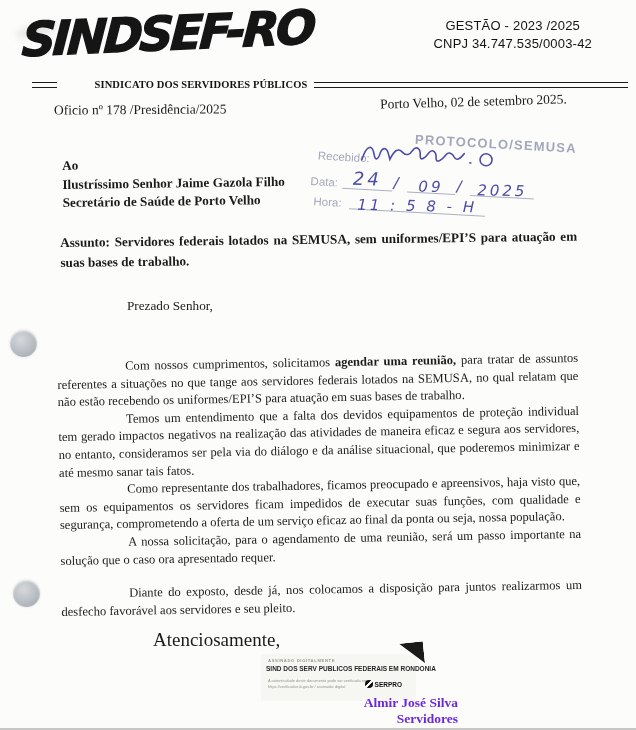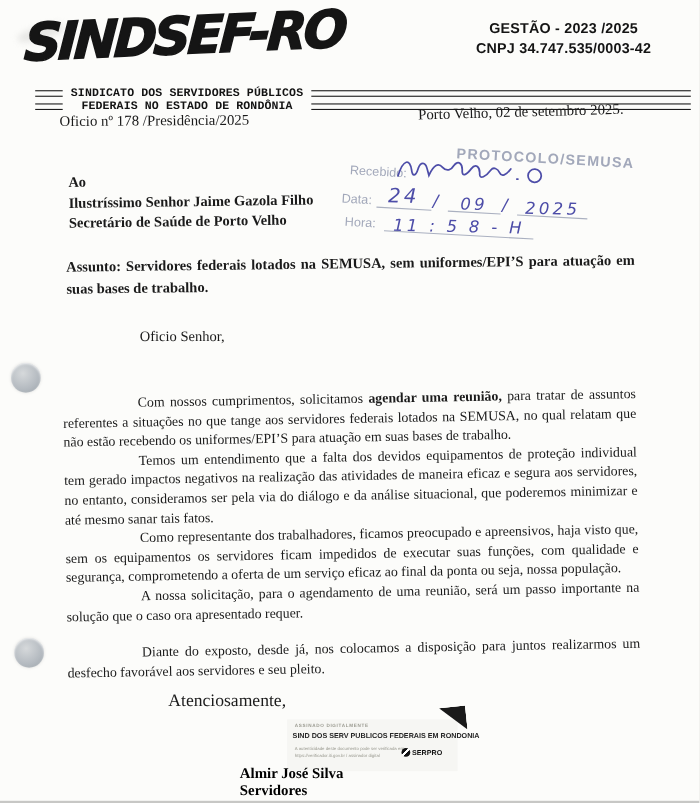--- a/index.html
+++ b/index.html
@@ -12,32 +12,32 @@
   .logo{
     position:absolute;left:24px;top:12px;
     font-family:"DejaVu Sans",sans-serif;font-style:italic;font-weight:900;
     font-size:47px;line-height:56px;letter-spacing:-3px;color:#151515;
     -webkit-text-stroke:1.4px #151515;
     transform:rotate(-2.5deg) skewX(-6deg);transform-origin:left top;
     white-space:nowrap;
   }
   .gestao{
     position:absolute;right:44px;top:17px;text-align:center;
-    font-family:"Liberation Sans",sans-serif;font-weight:700;
+    font-family:"Liberation Sans",sans-serif;font-weight:400;
     font-size:13px;line-height:18px;color:#141414;letter-spacing:.2px;
   }
   .org-rows{position:absolute;left:32px;top:79px;width:596px;}
   .org-row{display:flex;align-items:center;margin-bottom:1px;height:11px;}
   .dbl{box-sizing:border-box;height:6px;border-top:1.8px solid #1b1b1b;border-bottom:1.8px solid #1b1b1b;}
   .dbl.short{width:25px;margin-right:4px;}
   .dbl.long{flex:1;margin-left:4px;}
   .org-text{
     width:218px;text-align:center;white-space:nowrap;color:#131313;
-    font-family:Liberation Mono, monospace;font-weight:700;
-    font-size:10.5px;line-height:10px;letter-spacing:.1px;
+    font-family:Liberation Serif, serif;font-weight:700;
+    font-size:10.5px;line-height:10px;letter-spacing:.1px;margin-left:31px;
   }
   .oficio{position:absolute;left:54px;top:102px;font-size:13.5px;transform:rotate(-.4deg);}
   .citydate{position:absolute;left:380px;top:94px;font-size:13.5px;transform:rotate(-1.6deg);}
   
   .pstamp{
     position:absolute;left:312px;top:120px;width:300px;height:96px;
     transform:rotate(3.2deg);transform-origin:left top;
     font-family:"Liberation Sans",sans-serif;
   }
   .ps-title{position:absolute;left:104px;top:6px;font-size:13px;font-weight:600;
@@ -64,41 +64,41 @@
     font-size:13.2px;line-height:18.5px;transform:rotate(-.8deg);transform-origin:left top;}
   .subject{position:absolute;left:60px;top:233px;width:517px;font-weight:700;
     font-size:13.2px;line-height:19.5px;text-align:justify;
     transform:rotate(-.7deg);transform-origin:left top;}
   .salutation{position:absolute;left:127px;top:298px;font-size:13.2px;}
   .bodytext{position:absolute;left:57px;top:359px;width:521px;
     font-size:12.6px;line-height:17.6px;text-align:justify;
     transform:rotate(-1deg);transform-origin:left top;}
   .bodytext p{margin:0;text-indent:68px;}
   .bodytext p.gap{margin-top:16px;}
-  .closing{position:absolute;left:153px;top:629px;font-size:16px;}
+  .closing{position:absolute;left:153px;top:629px;font-size:19px;}
   
   .dstamp{position:absolute;left:261px;top:654px;width:155px;height:47px;background:#f6f6f3;}
   .ds-signed{position:absolute;left:7px;top:4px;white-space:nowrap;
     font-family:"Liberation Sans",sans-serif;font-weight:700;font-size:7px;
     letter-spacing:1px;color:#9a9a90;transform:scale(.6);transform-origin:left top;}
   .ds-org{position:absolute;left:5px;top:11px;white-space:nowrap;
     font-family:"Liberation Sans",sans-serif;font-weight:700;font-size:8.8px;
     color:#262626;transform:scale(.74);transform-origin:left top;}
   .ds-note{position:absolute;white-space:nowrap;font-family:"Liberation Sans",sans-serif;
     font-size:6.8px;color:#98988e;transform:scale(.58);transform-origin:left top;}
   .ds-note.n1{left:7px;top:25px;}
   .ds-note.n2{left:7px;top:31px;}
   .ds-serpro{position:absolute;right:14px;top:26px;display:flex;align-items:center;gap:2px;}
   .serpro-circle{width:8px;height:8px;border-radius:50%;
     background:linear-gradient(135deg,#111 42%,#fff 42%,#fff 58%,#111 58%);}
   .serpro-text{font-family:"Liberation Sans",sans-serif;font-weight:700;font-size:6.5px;color:#141414;}
   .ds-triangle{position:absolute;right:-8px;top:-11px;width:34px;height:22px;background:#1a1a1a;
     clip-path:polygon(30% 0,100% 0,100% 100%);transform:rotate(-6deg);}
-  .signer{position:absolute;left:218px;top:695px;width:240px;text-align:left;
-    font-weight:700;font-size:13.5px;line-height:16px;color:#000000;}
+  .signer{position:absolute;left:218px;top:695px;width:240px;text-align:right;
+    font-weight:700;font-size:13.5px;line-height:16px;color:#6d28d9;}
   
   .hole{position:absolute;width:27px;height:27px;border-radius:50%;
     background:radial-gradient(circle at 40% 35%,#d6d9db,#b4bac0 60%,#9aa2a8);
     box-shadow:inset 0 1px 2px rgba(255,255,255,.8),0 0 3px rgba(0,0,0,.12);}
   .hole.h1{left:10px;top:330px;}
   .hole.h2{left:13px;top:580px;}
   .smudge{position:absolute;left:15px;top:24px;width:45px;height:12px;border-radius:50%;
     background:#d8d8d6;filter:blur(3px);opacity:.6;transform:rotate(-15deg);}
   .bottom-edge{position:absolute;left:0;bottom:0;width:100%;height:2px;background:#b5b5b3;opacity:.75;}
 </style>
@@ -113,25 +113,20 @@
 
   <div class="gestao">
     <div>GESTÃO - 2023 /2025</div>
     <div>CNPJ 34.747.535/0003-42</div>
   </div>
 
   <div class="org-rows">
     <div class="org-row">
       <span class="dbl short"></span>
       <span class="org-text">SINDICATO DOS SERVIDORES PÚBLICOS</span>
-      <span class="dbl long"></span>
-    </div>
-    <div class="org-row">
-      <span class="dbl short"></span>
-      <span class="org-text">FEDERAIS NO ESTADO DE RONDÔNIA</span>
       <span class="dbl long"></span>
     </div>
   </div>
 
   <div class="oficio">Oficio nº 178 /Presidência/2025</div>
   <div class="citydate">Porto Velho, 02 de setembro 2025.</div>
 
   <div class="pstamp">
     <div class="ps-title">PROTOCOLO/SEMUSA</div>
     <div class="ps-received">
@@ -155,21 +150,21 @@
   </div>
 
   <div class="recipient">
     <div>Ao</div>
     <div>Ilustríssimo Senhor Jaime Gazola Filho</div>
     <div>Secretário de Saúde de Porto Velho</div>
   </div>
 
   <div class="subject">Assunto: Servidores federais lotados na SEMUSA, sem uniformes/EPI’S para atuação em suas bases de trabalho.</div>
 
-  <div class="salutation">Oficio Senhor,</div>
+  <div class="salutation">Prezado Senhor,</div>
 
   <div class="bodytext">
     <p><span>Com nossos cumprimentos, solicitamos </span><b>agendar uma reunião,</b><span> para tratar de assuntos referentes a situações no que tange aos servidores federais lotados na SEMUSA, no qual relatam que não estão recebendo os uniformes/EPI’S para atuação em suas bases de trabalho.</span></p>
     <p>Temos um entendimento que a falta dos devidos equipamentos de proteção individual tem gerado impactos negativos na realização das atividades de maneira eficaz e segura aos servidores, no entanto, consideramos ser pela via do diálogo e da análise situacional, que poderemos minimizar e até mesmo sanar tais fatos.</p>
     <p>Como representante dos trabalhadores, ficamos preocupado e apreensivos, haja visto que, sem os equipamentos os servidores ficam impedidos de executar suas funções, com qualidade e segurança, comprometendo a oferta de um serviço eficaz ao final da ponta ou seja, nossa população.</p>
     <p>A nossa solicitação, para o agendamento de uma reunião, será um passo importante na solução que o caso ora apresentado requer.</p>
     <p class="gap">Diante do exposto, desde já, nos colocamos a disposição para juntos realizarmos um desfecho favorável aos servidores e seu pleito.</p>
   </div>
 
   <div class="closing">Atenciosamente,</div>

